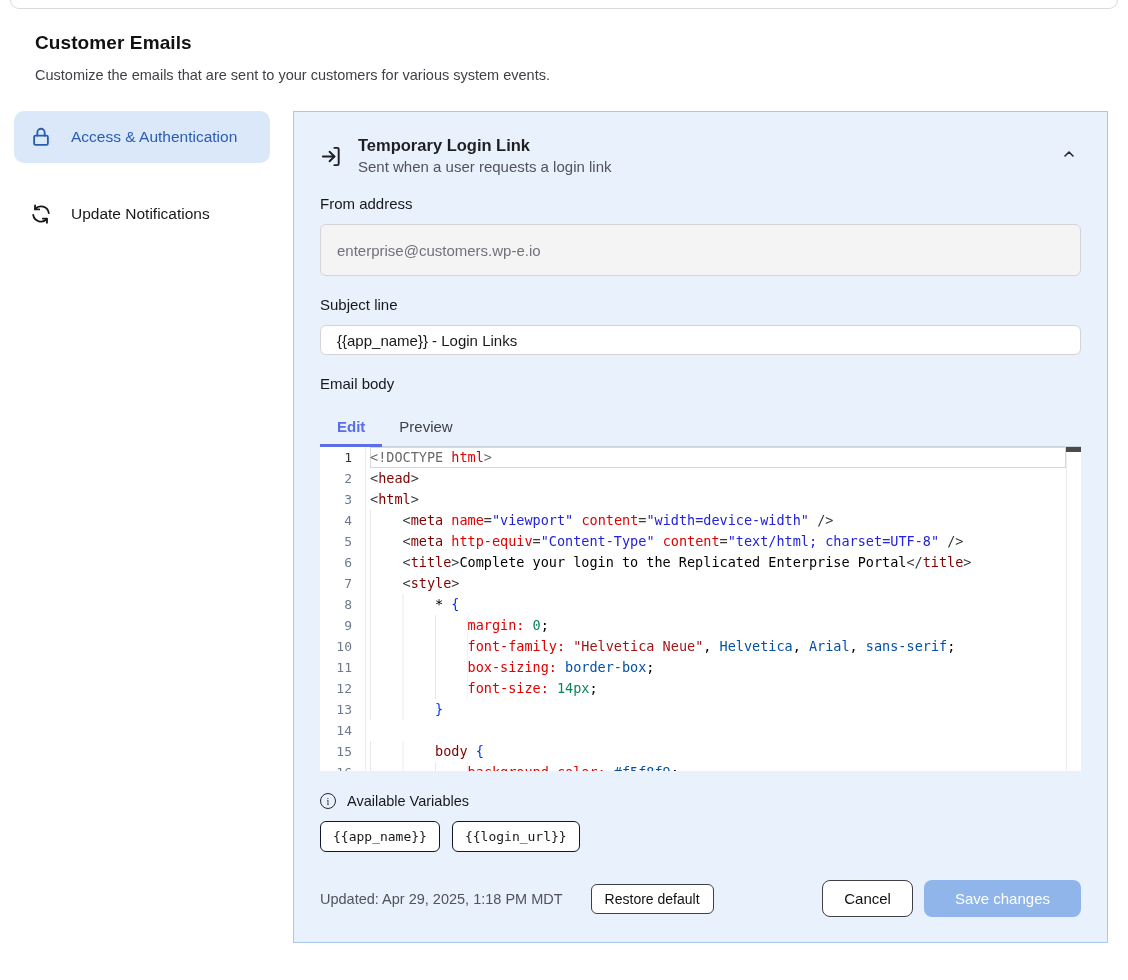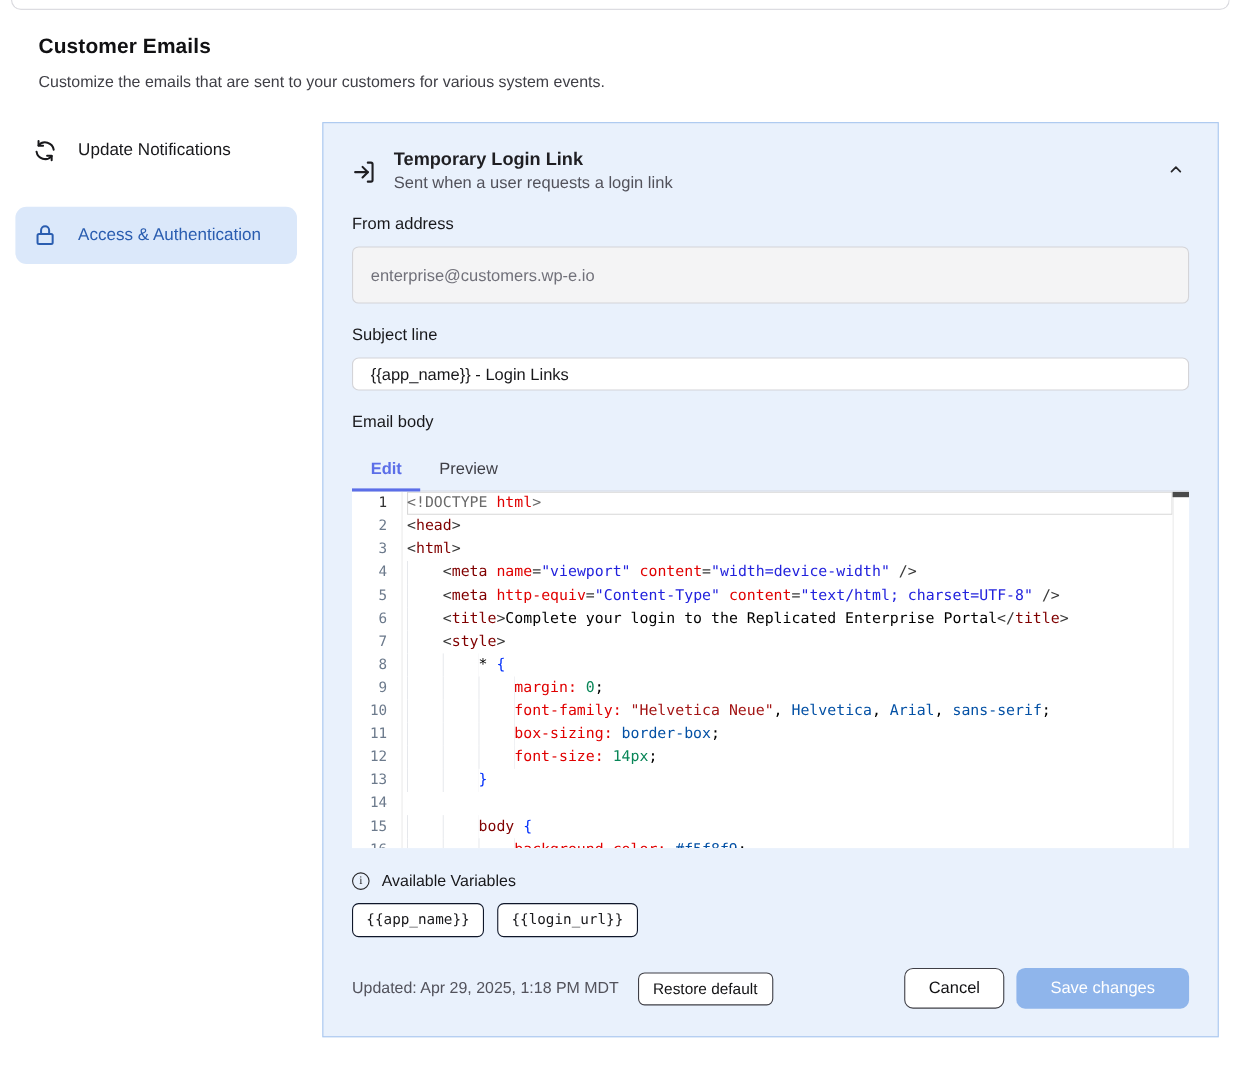--- a/index.html
+++ b/index.html
@@ -64,58 +64,58 @@
   .sbar { width:15px; flex:none; border-left:1px solid #ececec; position:relative; }
   .sbar .thumb { position:absolute; top:0; right:0; width:15px; height:5px; background:#4a4a4a; }
 
   
   .vars-head { display:flex; align-items:center; gap:11px; margin-top:22px; font-size:14.5px; color:#18181b; }
   .info-badge { width:16px; height:16px; border:1.3px solid #27272a; border-radius:50%; display:flex; align-items:center; justify-content:center; font-size:10.5px; color:#27272a; font-family:"Liberation Serif", serif; }
   .chips { display:flex; gap:12px; margin-top:12px; }
   .chip { background:#ffffff; border:1px solid #0f172a; border-radius:6px; padding:7px 12px; font-family:"DejaVu Sans Mono", monospace; font-size:13px; color:#18181b; cursor:pointer; }
 
   
-  .panel-footer { display:flex; align-items:center; margin-top:28px; }
+  .panel-footer { display:flex; align-items:center; margin-top:28px;gap:11px; }
   .updated { font-size:14.5px; color:#52525b; }
   .btn { cursor:pointer; font-family:"Liberation Sans", sans-serif; }
   .btn-restore { margin-left:17px; background:#ffffff; border:1px solid #3f3f46; border-radius:6px; padding:6px 13px; font-size:14px; color:#111113; }
   .footer-right { margin-left:auto; display:flex; gap:11px; }
   .btn-cancel { background:#ffffff; border:1px solid #3f3f46; border-radius:8px; padding:9px 21px; font-size:15px; color:#111113; }
   .btn-save { background:#8fb5eb; border:none; border-radius:8px; padding:9px 31px; font-size:15px; color:#ffffff; }
 </style>
 </head>
 <body>
 
 <div class="top-card-edge"></div>
 
 <div class="page-title">Customer Emails</div>
 <div class="page-desc">Customize the emails that are sent to your customers for various system events.</div>
 
 <div class="content">
 
   <div class="sidebar">
+      <div class="side-item active">
+        <span class="icon">
+          <svg width="22" height="22" viewBox="0 0 24 24" fill="none" stroke="#2a5db0" stroke-width="2" stroke-linecap="round" stroke-linejoin="round">
+            <rect x="4.5" y="10.5" width="15" height="10" rx="1.5"></rect>
+            <path d="M8 10.5V7a4 4 0 0 1 8 0v3.5"></path>
+          </svg>
+        </span>
+        <span>Access &amp; Authentication</span>
+      </div>
       <div class="side-item">
         <span class="icon">
           <svg width="22" height="22" viewBox="0 0 24 24" fill="none" stroke="#18181b" stroke-width="2" stroke-linecap="round" stroke-linejoin="round">
             <path d="M20.5 11a8.6 8.6 0 0 0-15-4.3"></path>
             <polyline points="5.5 2.5 5.5 7 10 7"></polyline>
             <path d="M3.5 13a8.6 8.6 0 0 0 15 4.3"></path>
             <polyline points="18.5 21.5 18.5 17 14 17"></polyline>
           </svg>
         </span>
         <span>Update Notifications</span>
-      </div>
-      <div class="side-item active">
-        <span class="icon">
-          <svg width="22" height="22" viewBox="0 0 24 24" fill="none" stroke="#2a5db0" stroke-width="2" stroke-linecap="round" stroke-linejoin="round">
-            <rect x="4.5" y="10.5" width="15" height="10" rx="1.5"></rect>
-            <path d="M8 10.5V7a4 4 0 0 1 8 0v3.5"></path>
-          </svg>
-        </span>
-        <span>Access &amp; Authentication</span>
       </div>
     </div>
 
   <div class="panel">
 
     <div class="panel-header">
       <span class="hicon">
         <svg width="23" height="23" viewBox="0 0 24 24" fill="none" stroke="#1f1f23" stroke-width="2" stroke-linecap="round" stroke-linejoin="round">
           <path d="M15 3h3a1.5 1.5 0 0 1 1.5 1.5v15A1.5 1.5 0 0 1 18 21h-3"></path>
           <polyline points="10 7 15 12 10 17"></polyline>

